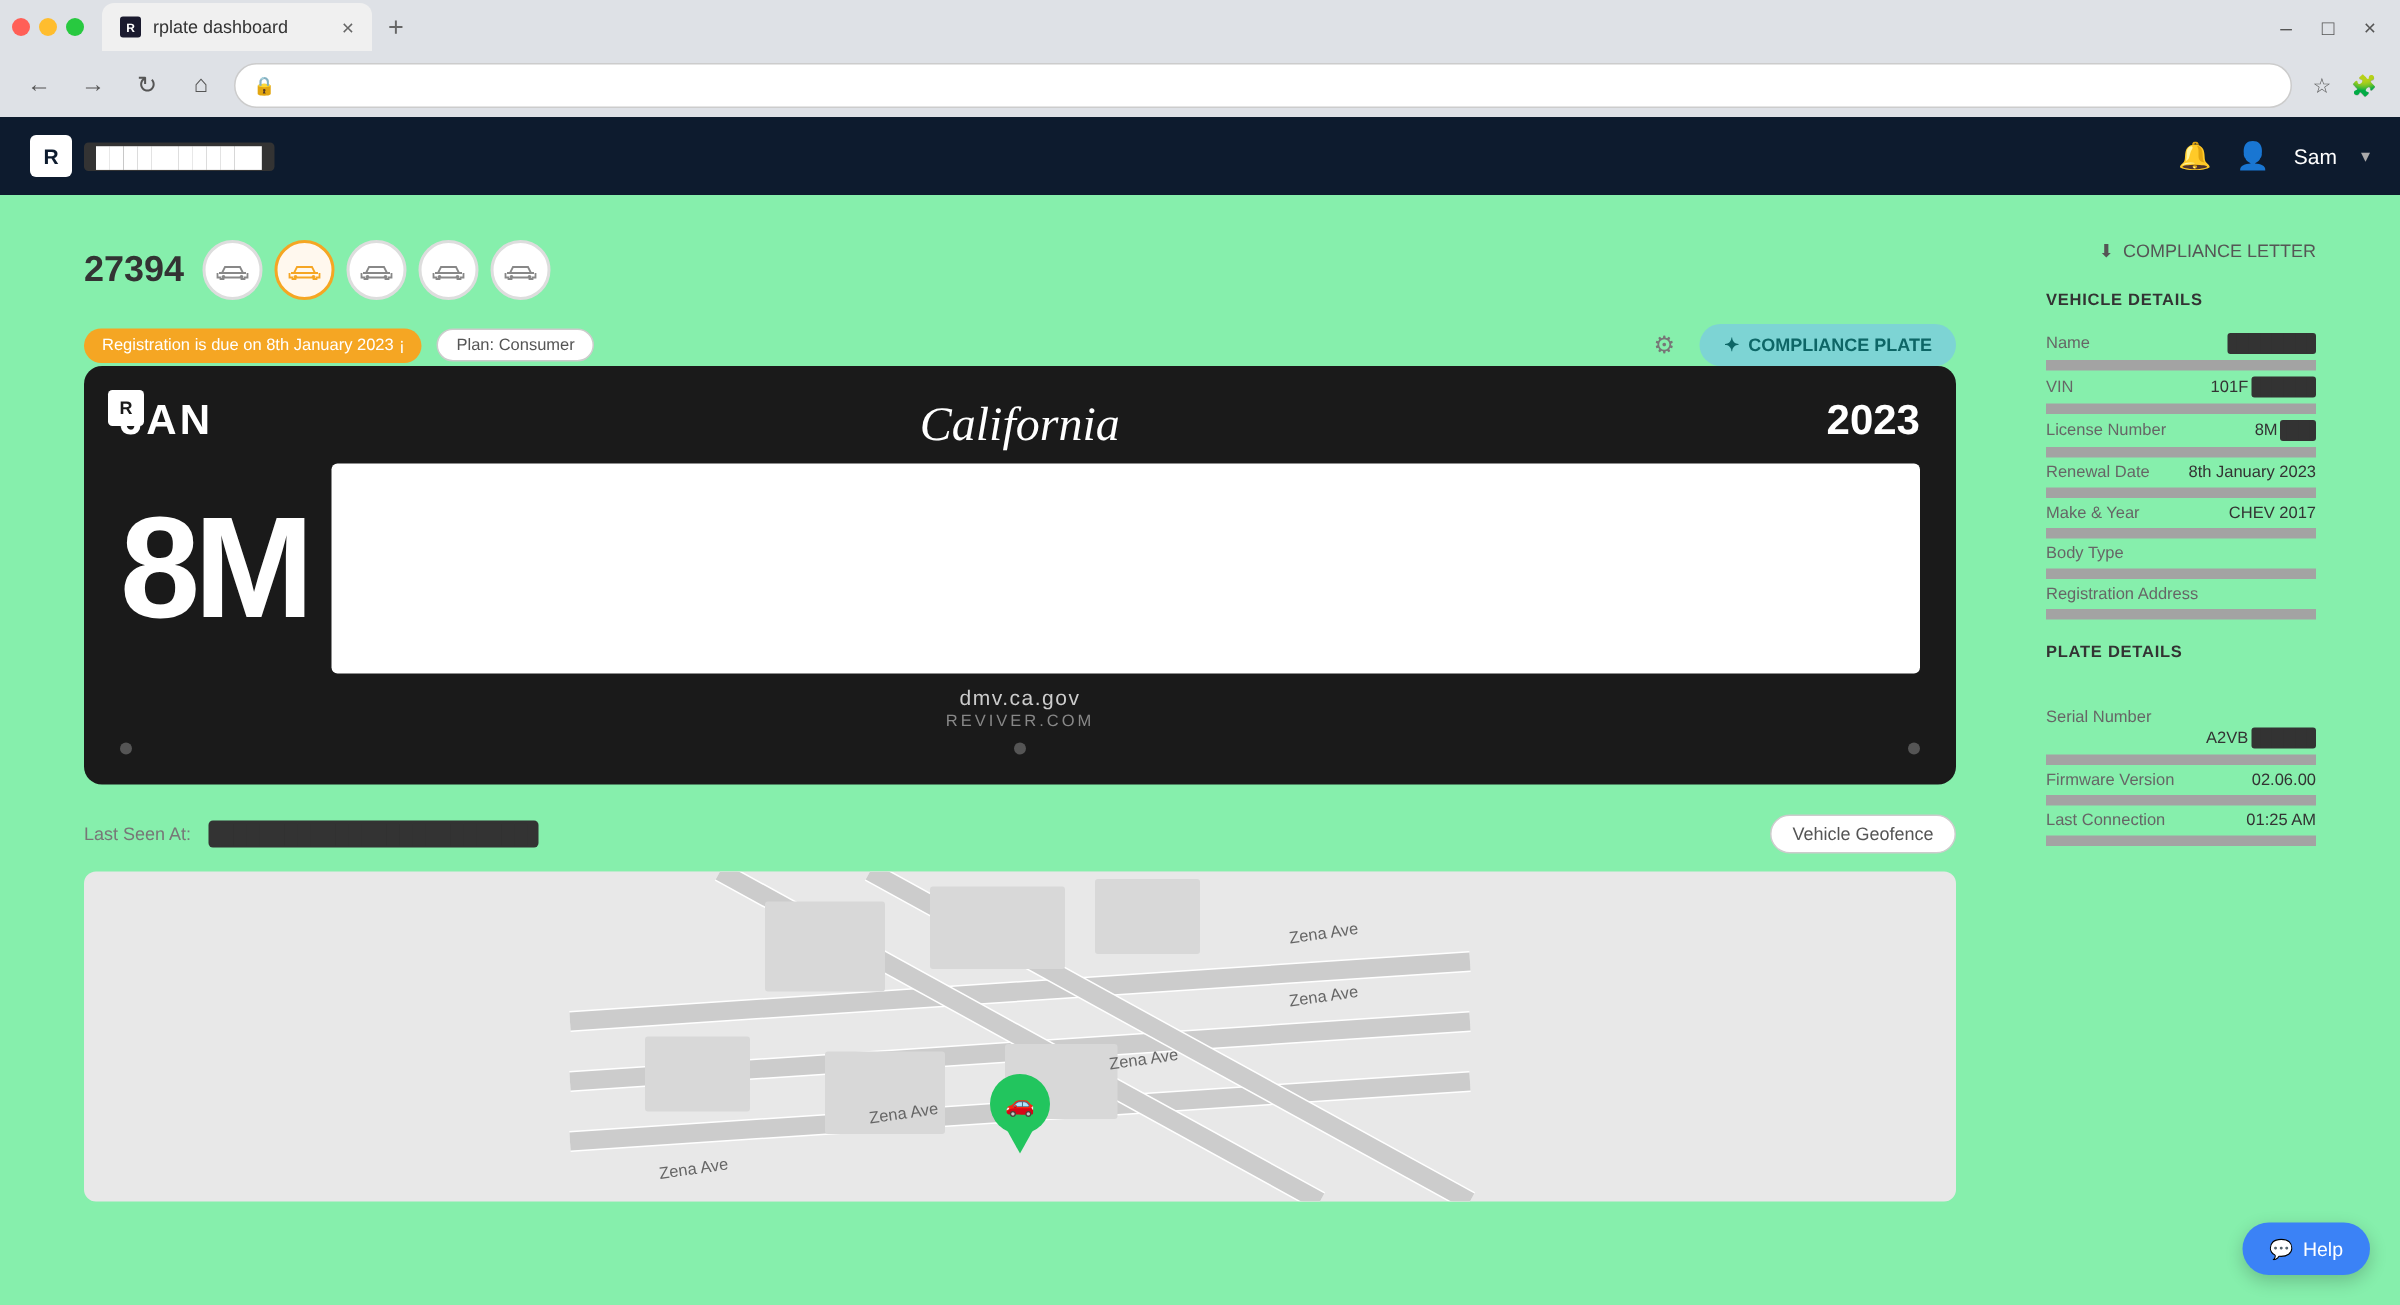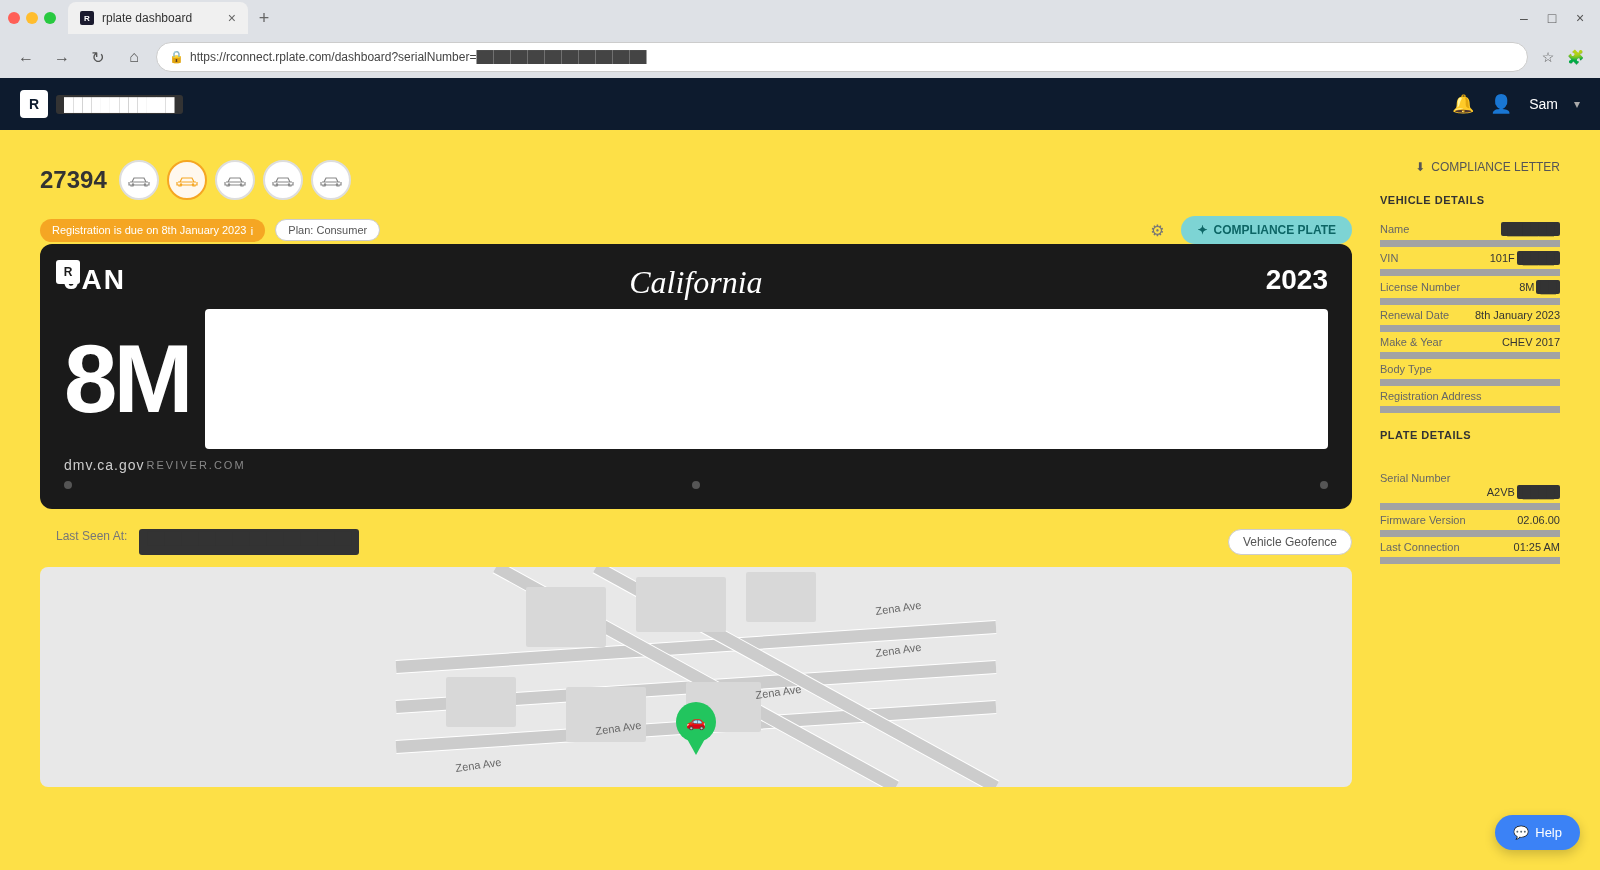--- a/index.html
+++ b/index.html
@@ -31,21 +31,21 @@
     .app-header { background: #0d1b2e; height: 52px; display: flex; align-items: center; padding: 0 20px; color: white; }
     .app-logo { display: flex; align-items: center; gap: 8px; }
     .logo-icon { width: 28px; height: 28px; background: white; border-radius: 4px; display: flex; align-items: center; justify-content: center; color: #0d1b2e; font-weight: bold; font-size: 14px; }
     .logo-text { color: white; font-size: 13px; font-weight: 600; background: #333; padding: 2px 8px; border-radius: 3px; }
     .header-right { margin-left: auto; display: flex; align-items: center; gap: 16px; }
     .header-icon { color: #aaa; font-size: 18px; cursor: pointer; }
     .user-name { color: white; font-size: 14px; cursor: pointer; }
     .header-dropdown { color: #aaa; font-size: 12px; }
 
     
-    .main-content { background: #fde047; padding: 30px 40px; height: calc(870px - 36px - 42px - 52px); overflow-y: auto; display: flex; gap: 28px; }
+    .main-content { background: #86efac; padding: 30px 56px; height: calc(870px - 36px - 42px - 52px); overflow-y: auto; display: flex; gap: 60px; }
     .left-panel { flex: 1; min-width: 0; }
     .right-panel { width: 180px; flex-shrink: 0; }
 
     
     .vehicle-selector { display: flex; align-items: center; gap: 12px; margin-bottom: 16px; }
     .vehicle-id { font-size: 24px; font-weight: 600; color: #333; }
     .vehicle-icons { display: flex; gap: 8px; }
     .car-icon-btn { width: 40px; height: 40px; border-radius: 50%; border: 2px solid #ddd; display: flex; align-items: center; justify-content: center; cursor: pointer; background: white; }
     .car-icon-btn.active { border-color: #f5a623; background: #fff8ee; }
 
@@ -59,28 +59,28 @@
     
     .plate-container { background: #1a1a1a; border-radius: 12px; padding: 20px 24px; color: white; position: relative; margin-bottom: 20px; }
     .plate-header { display: flex; justify-content: space-between; align-items: flex-start; margin-bottom: 4px; }
     .plate-month { font-size: 28px; font-weight: bold; letter-spacing: 2px; }
     .plate-state { font-size: 32px; font-style: italic; font-family: Georgia, serif; color: white; }
     .plate-year { font-size: 28px; font-weight: bold; }
     .plate-r-logo { position: absolute; top: 16px; left: 16px; width: 24px; height: 24px; background: white; border-radius: 3px; display: flex; align-items: center; justify-content: center; color: #1a1a1a; font-weight: bold; font-size: 12px; }
     .plate-body { display: flex; gap: 16px; align-items: center; margin: 8px 0; }
     .plate-number { font-size: 96px; font-weight: 900; letter-spacing: -4px; line-height: 1; color: white; }
     .plate-display-area { background: white; flex: 1; height: 140px; border-radius: 4px; }
-    .plate-footer { display: flex; flex-direction: row; align-items: center; gap: 2px; }
+    .plate-footer { display: flex; flex-direction: column; align-items: center; gap: 2px; justify-content: space-between; }
     .plate-dmv { font-size: 14px; color: #ccc; letter-spacing: 1px; }
     .plate-reviver { font-size: 11px; color: #888; letter-spacing: 2px; }
     .plate-dots { display: flex; gap: 8px; justify-content: space-between; margin-top: 8px; }
     .plate-dot { width: 8px; height: 8px; background: #555; border-radius: 50%; }
 
     
-    .last-seen-row { display: flex; gap: 12px; margin-bottom: 12px; margin-left: 16px; }
+    .last-seen-row { display: flex; align-items: center; gap: 12px; margin-bottom: 12px; }
     .last-seen-label { font-size: 12px; color: #777; }
     .last-seen-value { background: #333; color: #333; border-radius: 3px; padding: 2px 8px; font-size: 12px; }
     .geofence-btn { margin-left: auto; border: 1px solid #ccc; border-radius: 20px; padding: 5px 14px; font-size: 12px; color: #555; background: white; cursor: pointer; }
 
     
     .map-container { height: 220px; border-radius: 8px; overflow: hidden; position: relative; background: #e8e8e8; }
     .map-svg { width: 100%; height: 100%; }
 
     
     .section-title { font-size: 11px; font-weight: 700; color: #333; text-transform: uppercase; letter-spacing: 0.5px; margin-bottom: 12px; }
@@ -121,21 +121,20 @@
     </div>
   </div>
 
   <div class="address-bar-row">
     <div class="nav-btn">←</div>
     <div class="nav-btn">→</div>
     <div class="nav-btn">↻</div>
     <div class="nav-btn">⌂</div>
     <div class="address-bar">
       <span class="lock-icon">🔒</span>
-      <span class="address-text">https://rconnect.rplate.com/dashboard?serialNumber=████████████████████</span>
     </div>
     <div class="browser-actions">
       <div class="browser-action-btn">☆</div>
       <div class="browser-action-btn">🧩</div>
     </div>
   </div>
 </div>
 
 <div class="app-header">
   <div class="app-logo">

